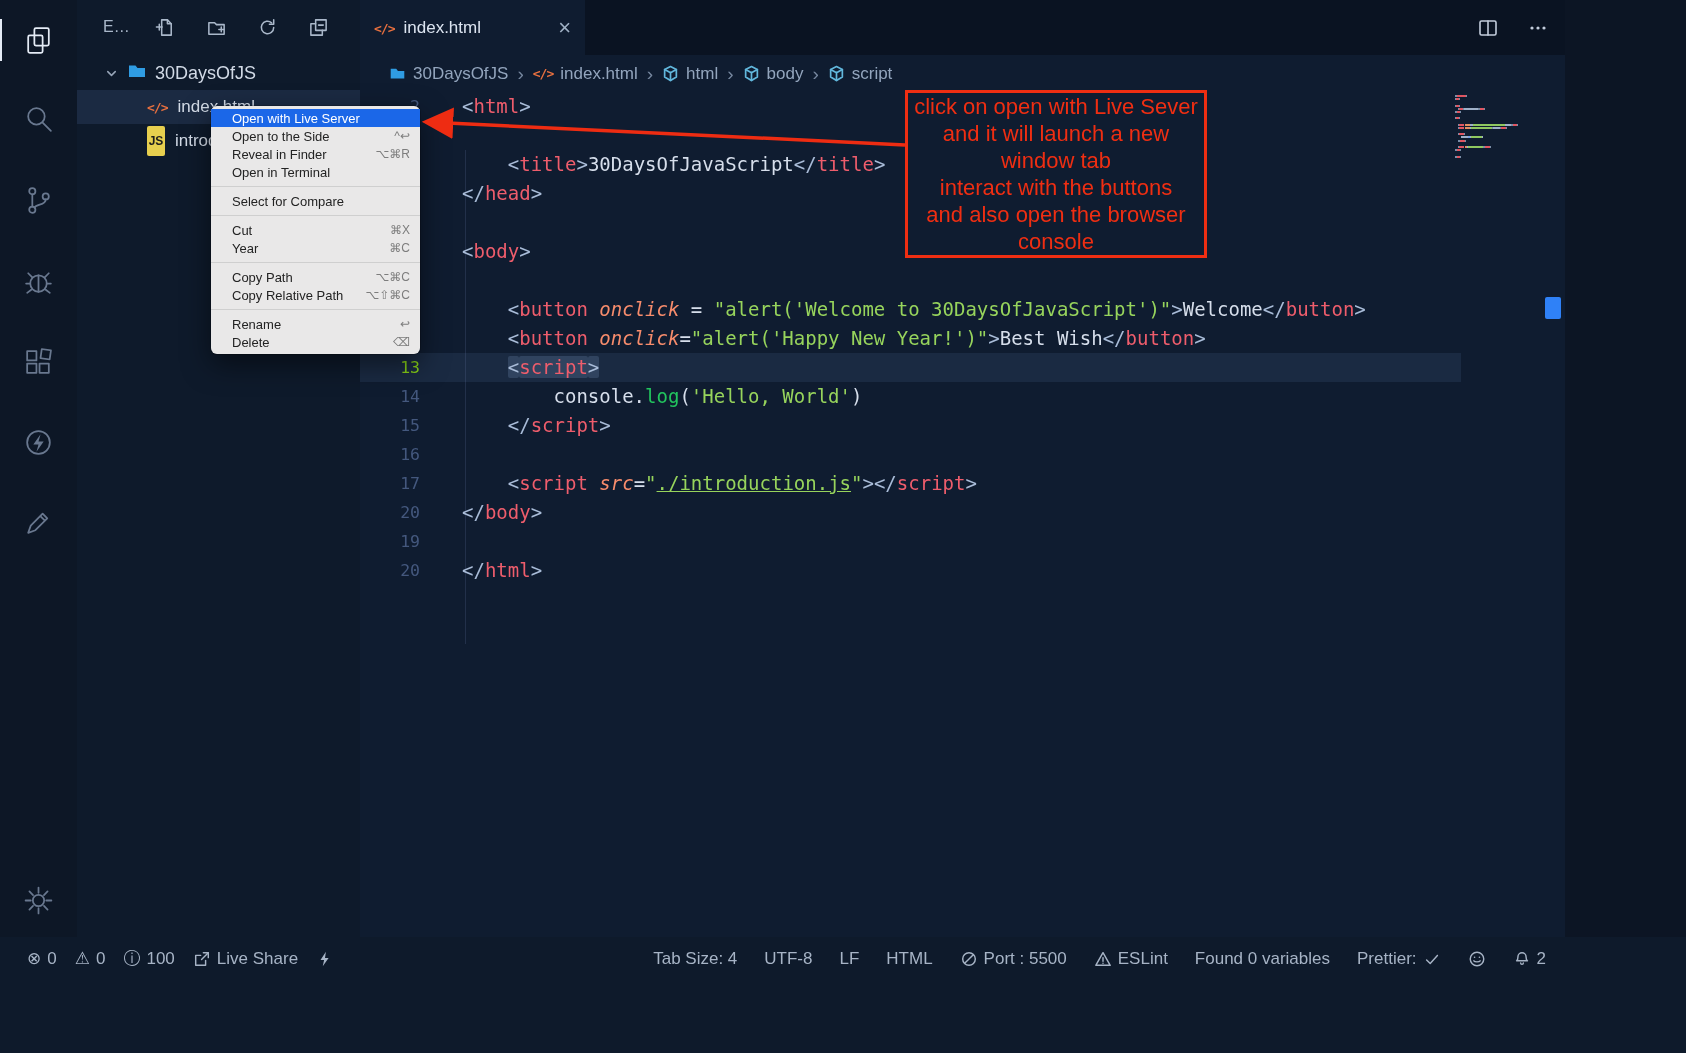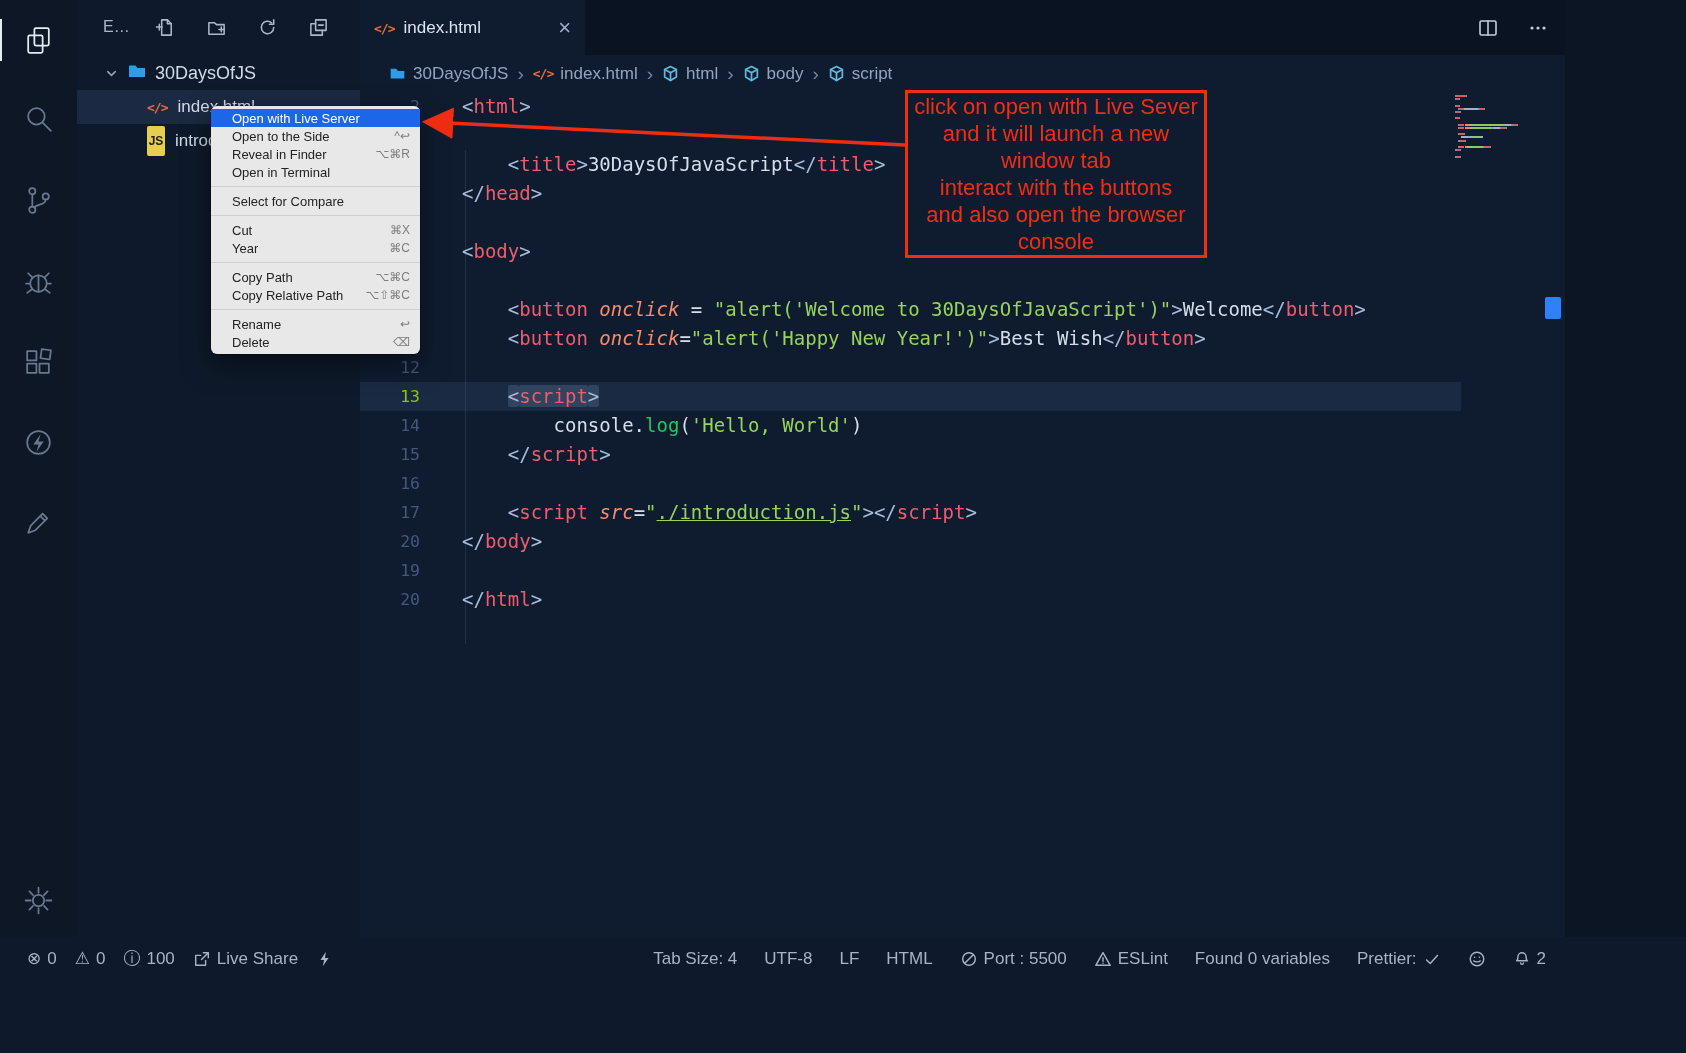--- a/index.html
+++ b/index.html
@@ -277,21 +277,20 @@
     <div class="codewrap" id="code">
         <div class="cl"><span class="ln">2</span><span class="ct"><span class="tk p">&lt;</span><span class="tk t">html</span><span class="tk p">&gt;</span></span></div>
         <div class="cl"><span class="ln">3</span><span class="ct"></span></div>
         <div class="cl"><span class="ln">5</span><span class="ct"><span class="tk v">    </span><span class="tk p">&lt;</span><span class="tk t">title</span><span class="tk p">&gt;</span><span class="tk v">30DaysOfJavaScript</span><span class="tk p">&lt;/</span><span class="tk t">title</span><span class="tk p">&gt;</span></span></div>
         <div class="cl"><span class="ln">6</span><span class="ct"><span class="tk p">&lt;/</span><span class="tk t">head</span><span class="tk p">&gt;</span></span></div>
         <div class="cl"><span class="ln">7</span><span class="ct"></span></div>
         <div class="cl"><span class="ln">8</span><span class="ct"><span class="tk p">&lt;</span><span class="tk t">body</span><span class="tk p">&gt;</span></span></div>
         <div class="cl"><span class="ln">9</span><span class="ct"></span></div>
         <div class="cl"><span class="ln">10</span><span class="ct"><span class="tk v">    </span><span class="tk p">&lt;</span><span class="tk t">button</span><span class="tk v"> </span><span class="tk a">onclick</span><span class="tk v"> = </span><span class="tk s">"alert('Welcome to 30DaysOfJavaScript')"</span><span class="tk p">&gt;</span><span class="tk v">Welcome</span><span class="tk p">&lt;/</span><span class="tk t">button</span><span class="tk p">&gt;</span></span></div>
         <div class="cl"><span class="ln">11</span><span class="ct"><span class="tk v">    </span><span class="tk p">&lt;</span><span class="tk t">button</span><span class="tk v"> </span><span class="tk a">onclick</span><span class="tk v">=</span><span class="tk s">"alert('Happy New Year!')"</span><span class="tk p">&gt;</span><span class="tk v">Best Wish</span><span class="tk p">&lt;/</span><span class="tk t">button</span><span class="tk p">&gt;</span></span></div>
-        <div class="cl"><span class="ln">12</span><span class="ct"></span></div>
         <div class="cl cur"><span class="ln">13</span><span class="ct"><span class="tk v">    </span><span class="tk p hl">&lt;</span><span class="tk t hl">script</span><span class="tk p hl">&gt;</span></span></div>
         <div class="cl"><span class="ln">14</span><span class="ct"><span class="tk v">        </span><span class="tk v">console</span><span class="tk v">.</span><span class="tk f">log</span><span class="tk v">(</span><span class="tk s">'Hello, World'</span><span class="tk v">)</span></span></div>
         <div class="cl"><span class="ln">15</span><span class="ct"><span class="tk v">    </span><span class="tk p">&lt;/</span><span class="tk t">script</span><span class="tk p">&gt;</span></span></div>
         <div class="cl"><span class="ln">16</span><span class="ct"></span></div>
         <div class="cl"><span class="ln">17</span><span class="ct"><span class="tk v">    </span><span class="tk p">&lt;</span><span class="tk t">script</span><span class="tk v"> </span><span class="tk a">src</span><span class="tk v">=</span><span class="tk s">"</span><span class="tk l">./introduction.js</span><span class="tk s">"</span><span class="tk p">&gt;</span><span class="tk p">&lt;/</span><span class="tk t">script</span><span class="tk p">&gt;</span></span></div>
         <div class="cl"><span class="ln">20</span><span class="ct"><span class="tk p">&lt;/</span><span class="tk t">body</span><span class="tk p">&gt;</span></span></div>
         <div class="cl"><span class="ln">19</span><span class="ct"></span></div>
         <div class="cl"><span class="ln">20</span><span class="ct"><span class="tk p">&lt;/</span><span class="tk t">html</span><span class="tk p">&gt;</span></span></div>
       </div>
     <div class="minimap" id="minimap">

